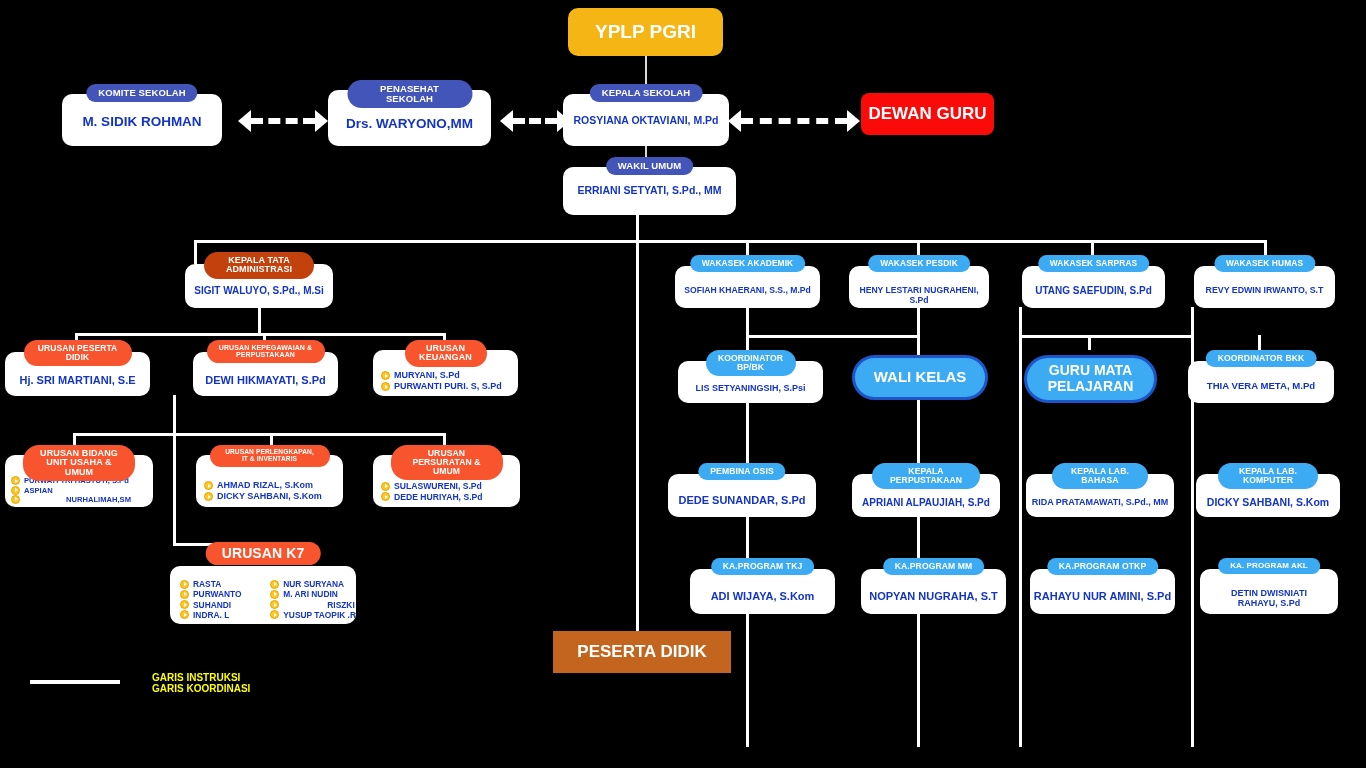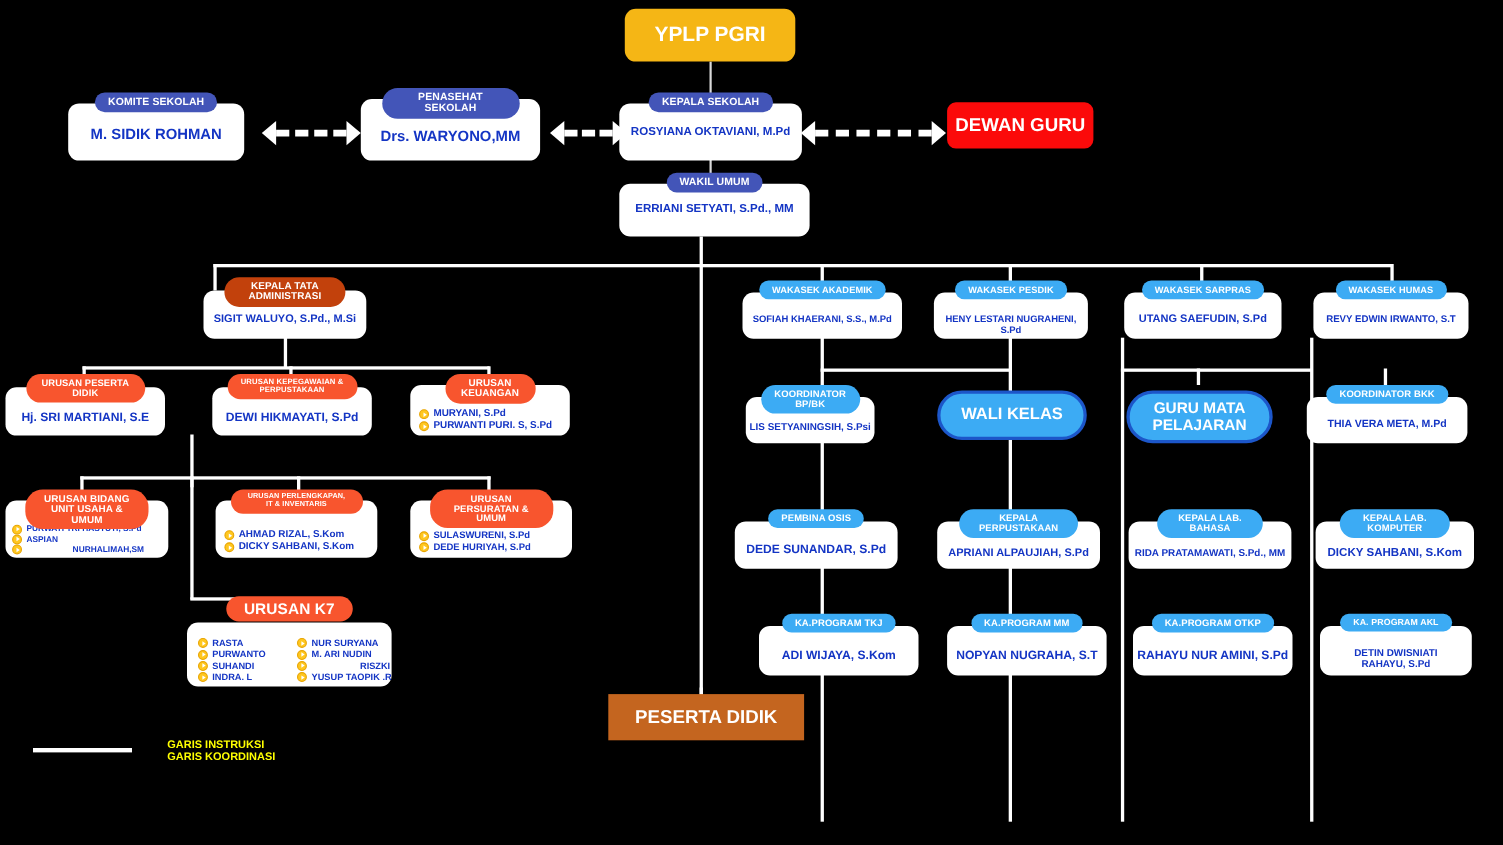--- a/index.html
+++ b/index.html
@@ -29,21 +29,21 @@
     z-index:2;
   }
   .cap.navy  { background:#4355b8; }
   .cap.red   { background:#c2410c; }
   .cap.orange{ background:#f8552e; }
   .cap.cyan  { background:#3cabf4; }
 
   
   .node ul { list-style:none; width:100%; }
   .node li {
-    color:#1435c4; font-weight:bold; display:flex; align-items:flex-end;
+    color:#1435c4; font-weight:bold; display:flex; align-items:center;
     line-height:1.22; white-space:nowrap;
   }
   .bullet {
     width:9px; height:9px; border-radius:50%;
     background:#ffc71f; border:1.5px solid #e8a400;
     margin-right:4px; flex:0 0 auto; position:relative;
   }
   .bullet::after{
     content:""; position:absolute; left:3px; top:1.6px;
     border-left:3px solid #fff; border-top:2.4px solid transparent;
@@ -326,21 +326,21 @@
     <div class="cap cyan" style="font-size:8.4px;">WAKASEK SARPRAS</div>
     <div class="name" style="position:absolute; left:0; right:0; top:30px; font-size:10px;">UTANG SAEFUDIN, S.Pd</div>
   </div>
 
   <div class="node" style="left:1194px; top:255px; width:141px; height:53px;">
     <div class="body" style="height:42px;"></div>
     <div class="cap cyan" style="font-size:8.4px;">WAKASEK HUMAS</div>
     <div class="name" style="position:absolute; left:0; right:0; top:31px; font-size:8.8px;">REVY EDWIN IRWANTO, S.T</div>
   </div>
 
-  <div class="node" style="left:678px; top:350px; width:117px; height:53px;">
+  <div class="node" style="left:678px; top:350px; width:145px; height:53px;">
     <div class="body" style="height:42px;"></div>
     <div class="cap cyan" style="font-size:8.6px; white-space:normal; width:90px;">KOORDINATOR BP/BK</div>
     <div class="name" style="position:absolute; left:0; right:0; top:33px; font-size:9px;">LIS SETYANINGSIH, S.Psi</div>
   </div>
 
   <div class="pill" style="left:852px; top:355px; width:136px; height:45px; font-size:15px;">
     <span>WALI KELAS</span>
   </div>
 
   <div class="pill" style="left:1024px; top:355px; width:133px; height:48px; font-size:14px;">

